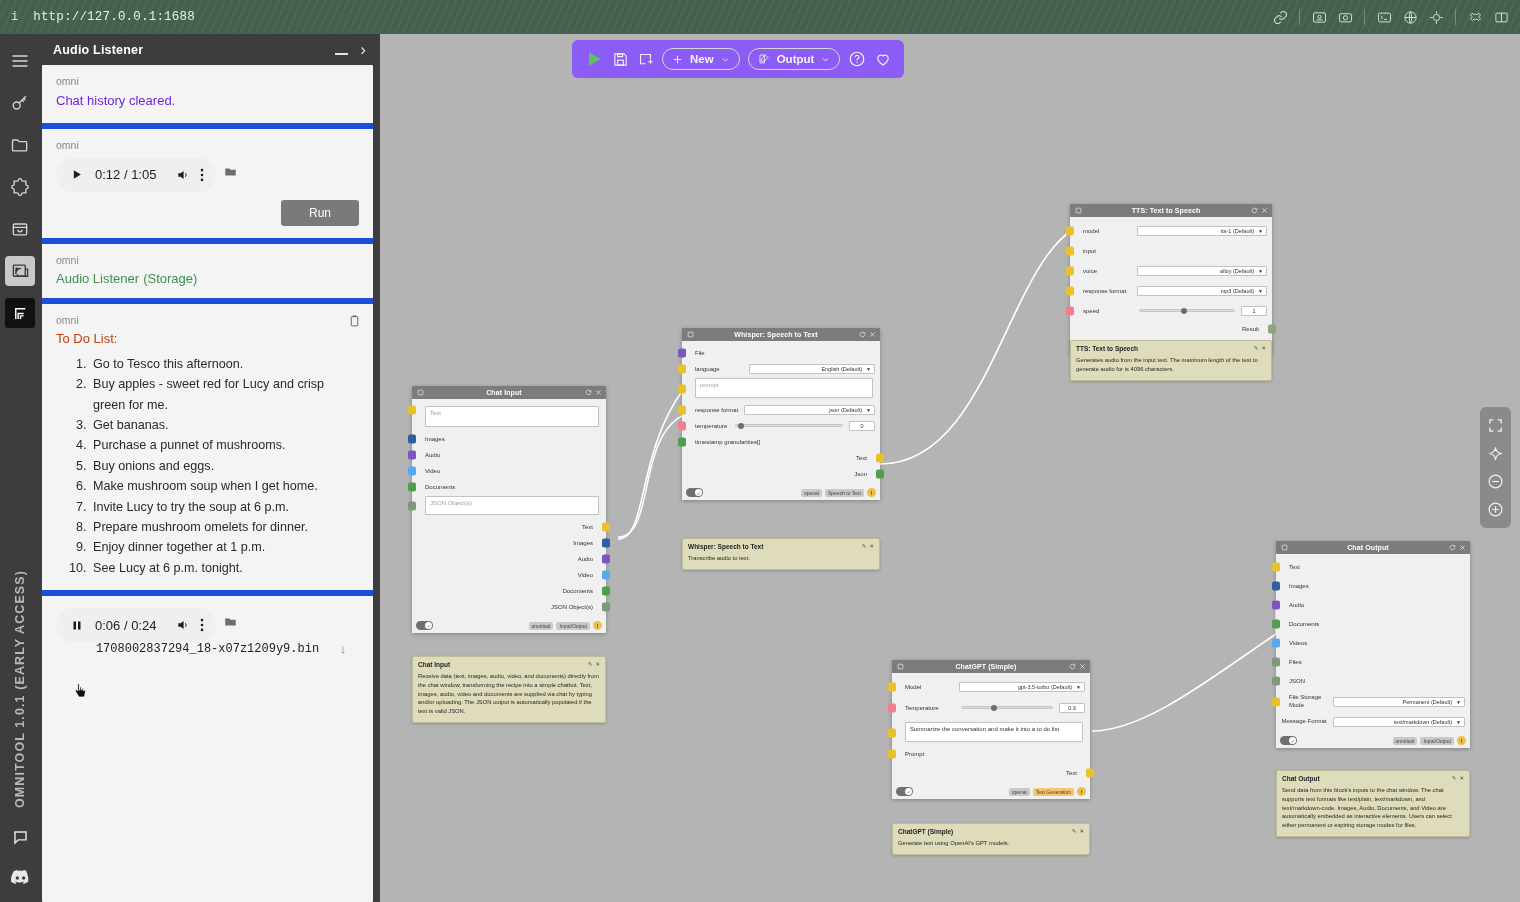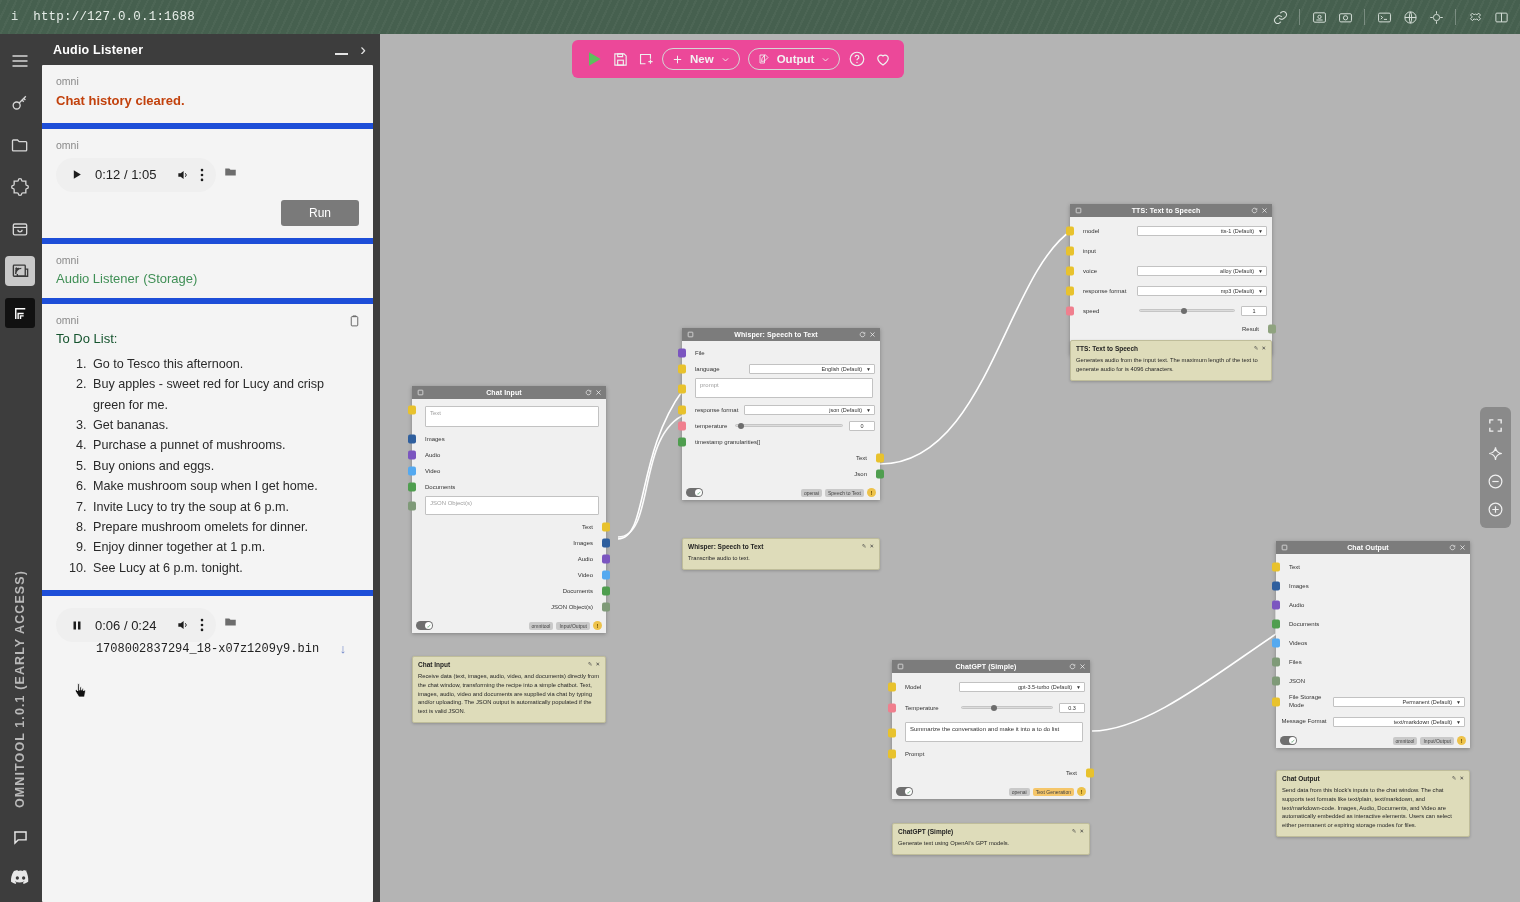--- a/index.html
+++ b/index.html
@@ -49,21 +49,21 @@
   .chat-title { font-size: 12.5px; font-weight: bold; letter-spacing: .2px; }
   .chat-head-btns { margin-left: auto; display: flex; align-items: center; gap: 12px; }
   .chat-min { width: 13px; height: 2px; background: #e4e4e4; display: inline-block; margin-top: 7px; }
   .chat-exp { color: #e4e4e4; font-size: 17px; line-height: 1; }
   .chat-body {
     margin: 0 7px; background: #f4f4f4; flex: 1 1 auto; overflow: hidden;
     display: flex; flex-direction: column; border-radius: 1px;
   }
   .msg { padding: 10px 14px 12px; border-bottom: 6px solid #1d4ed8; position: relative; }
   .msg-author { font-size: 10.5px; color: #8a8a8a; margin-bottom: 5px; }
-  .msg-text { font-size: 13px; color: #c2410c; line-height: 1.45; font-weight: bold; }
+  .msg-text { font-size: 13px; color: #6d28d9; line-height: 1.45; }
   .msg-success { font-size: 13px; color: #3f8f55; }
   .msg-success .ok { margin-left: 4px; }
 
   
   .audio {
     display: flex; align-items: center; gap: 10px; background: #efefef;
     border-radius: 17px; height: 34px; padding: 0 12px; margin-top: 2px;
   }
   .audio-btn { width: 17px; height: 17px; display: flex; align-items: center; justify-content: center; color: #1d1d1d; flex: 0 0 auto; cursor: pointer; }
   .audio-time { font-size: 13px; color: #222; font-family: "Liberation Sans", sans-serif; white-space: nowrap; }
@@ -71,21 +71,21 @@
   .audio-bar .fill { position: absolute; left: 0; top: 0; height: 3px; background: #1d1d1d; border-radius: 2px; }
   .audio-ico { color: #1d1d1d; display: flex; align-items: center; }
   .audio-row { display: flex; align-items: center; }
   .audio-folder { margin-left: 7px; color: #6d6d6d; }
   .run-row { display: flex; justify-content: flex-end; margin-top: 8px; }
   .run-btn {
     background: #7a7a7a; color: #fff; font-size: 12px; border: none;
     padding: 6px 28px; border-radius: 3px; cursor: pointer;
   }
   .msg-copy { position: absolute; right: 12px; top: 10px; color: #5d5d5d; cursor: pointer; }
-  .todo-title { font-size: 13px; color: #14532d; margin-bottom: 8px; }
+  .todo-title { font-size: 13px; color: #c2410c; margin-bottom: 8px; }
   ol.todo { margin: 0 0 0 34px; padding: 0; }
   ol.todo li { font-size: 12.6px; color: #2a2a2a; line-height: 1.62; padding-left: 3px; }
   .filename {
     text-align: center; font-family: Liberation Mono, monospace; font-size: 12px;
     color: #222; position: relative;
   }
   .filename .dl { position: absolute; right: 12px; top: 0; color: #6f86c8; font-size: 13px; }
   .cursor-hand { position: absolute; left: 74px; top: 682px; width: 15px; height: 18px; z-index: 40; }
 
   
@@ -101,21 +101,21 @@
   }
   .chat-input::placeholder { color: #a0a0a0; }
   .foot-ico { width: 26px; display: flex; align-items: center; justify-content: center; color: #e2e2e2; cursor: pointer; }
 
   
   .canvas { position: absolute; left: 386px; top: 34px; width: 1134px; height: 868px; background: #b4b4b4; overflow: hidden; }
   .wires { position: absolute; left: 0; top: 0; width: 1134px; height: 868px; }
 
   
   .toolbar {
-    position: absolute; left: 186px; top: 6px; height: 38px; background: #ec4899;
+    position: absolute; left: 186px; top: 6px; height: 38px; background: #8b5cf6;
     border-radius: 6px; display: flex; align-items: center; gap: 8px; padding: 0 12px;
   }
   .tb-ico { color: #efefef; display: flex; align-items: center; justify-content: center; cursor: pointer; }
   .tb-play { color: #5cc15c; }
   .tb-pill {
     display: flex; align-items: center; gap: 7px; border: 1px solid #d5d5d5; border-radius: 13px;
     height: 22px; padding: 0 9px; color: #f2f2f2; font-size: 11.5px; font-weight: bold; cursor: pointer;
   }
 
   

